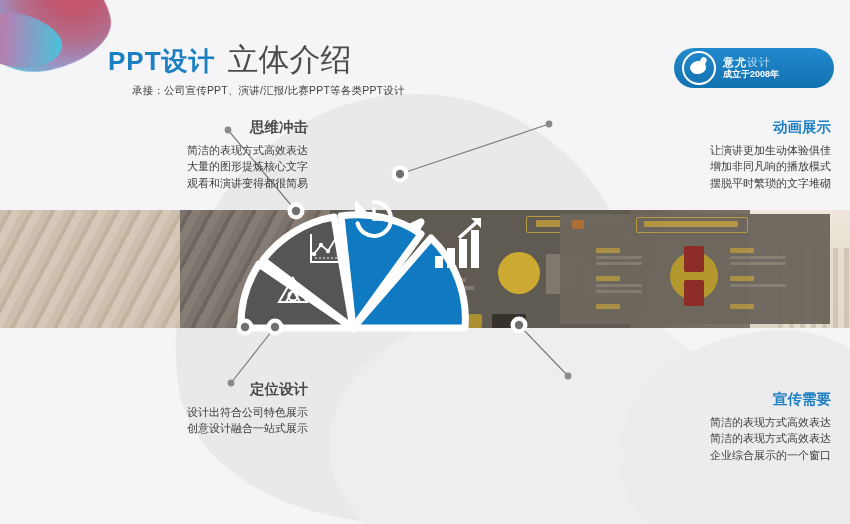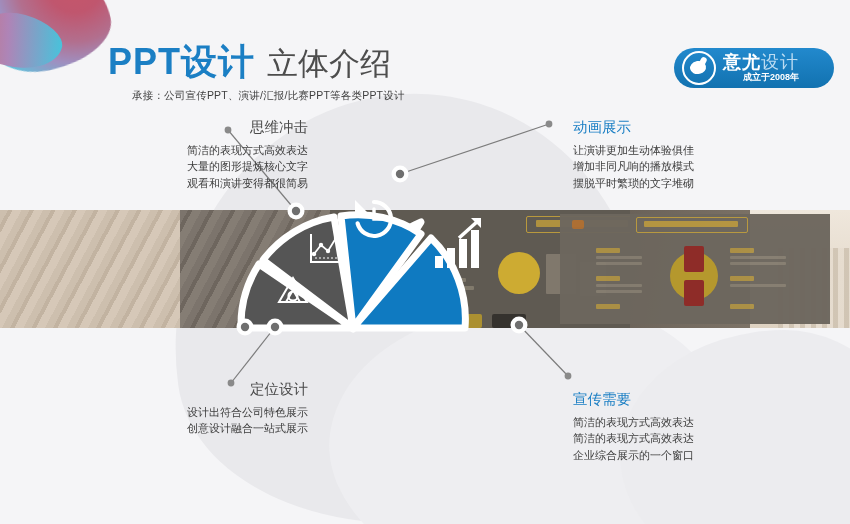--- a/index.html
+++ b/index.html
@@ -61,49 +61,49 @@
     transform:rotate(-12deg);
   }
   .blob2{
     position:absolute;left:-26px;top:14px;width:88px;height:54px;
     background:linear-gradient(75deg,#d16c74 0%,#b083b6 40%,#38cde2 100%);
     border-radius:50% 50% 60% 40% / 60% 40% 60% 40%;
     transform:rotate(16deg);opacity:.95;
   }
   .hdr{position:absolute;left:108px;top:44px;}
   .hdr-row{display:flex;align-items:baseline;gap:12px;}
-  .t-main{font-size:36px;font-weight:bold;color:#1b7fc4;letter-spacing:1px;line-height:1;}
+  .t-main{font-size:26px;font-weight:bold;color:#1b7fc4;letter-spacing:1px;line-height:1;}
   .t-sub{font-size:31px;color:#4d4d4d;line-height:1;}
   .t-desc{margin-top:9px;font-size:10.5px;color:#3f3f3f;letter-spacing:.2px;margin-left:24px;}
 
   
   .logo{
     position:absolute;right:16px;top:48px;height:40px;width:160px;
     background:linear-gradient(#2289cd,#1272b0);
     border-radius:20px;display:flex;align-items:center;padding:0 8px;box-sizing:border-box;
   }
   .logo-mark{width:30px;height:30px;border-radius:50%;border:2px solid #fff;
     position:relative;flex:0 0 auto;margin-right:7px;}
   .logo-mark:after{content:"";position:absolute;left:6px;top:8px;width:16px;height:13px;
     background:#fff;border-radius:50% 50% 48% 52%;transform:rotate(-12deg);}
   .logo-mark:before{content:"";position:absolute;left:16px;top:4px;width:6px;height:9px;
     background:#fff;border-radius:3px;transform:rotate(28deg);}
   .logo-txt{color:#fff;line-height:1.05;}
-  .logo-t1{font-size:18px;font-weight:bold;letter-spacing:1px;}
+  .logo-t1{font-size:11px;font-weight:bold;letter-spacing:1px;}
   .logo-t1 em{font-style:normal;color:#bcdcf2;font-weight:normal;}
   .logo-t2{font-size:9px;font-weight:bold;text-align:right;margin-top:1px;}
 
   
   .callout{position:absolute;}
-  .co-title{font-size:14.5px;font-weight:normal;line-height:1;margin-bottom:7px;}
+  .co-title{font-size:14.5px;font-weight:bold;line-height:1;margin-bottom:7px;}
   .co-line{font-size:11px;color:#3b3b3b;line-height:1.52;white-space:nowrap;}
   .co-grey .co-title{color:#4a4a4a;}
   .co-blue .co-title{color:#1b7fc4;}
   .ta-r{text-align:right;}
-  .ta-l{text-align:left;}
+  .ta-l{text-align:right;margin-left:28px;}
 
   #co-tl{left:86px;top:120px;width:222px;}
   #co-tr{left:573px;top:120px;width:230px;}
   #co-bl{left:82px;top:382px;width:226px;}
   #co-br{left:573px;top:392px;width:230px;}
 
   
   .fan{position:absolute;left:235px;top:150px;width:330px;height:190px;}
   .fan svg{display:block;}
   .conn{position:absolute;left:0;top:0;width:850px;height:524px;pointer-events:none;}

